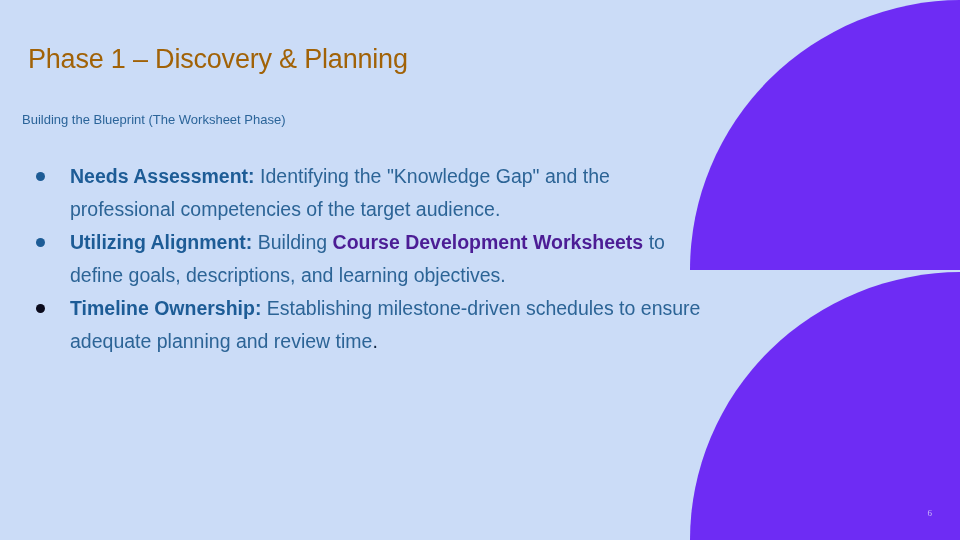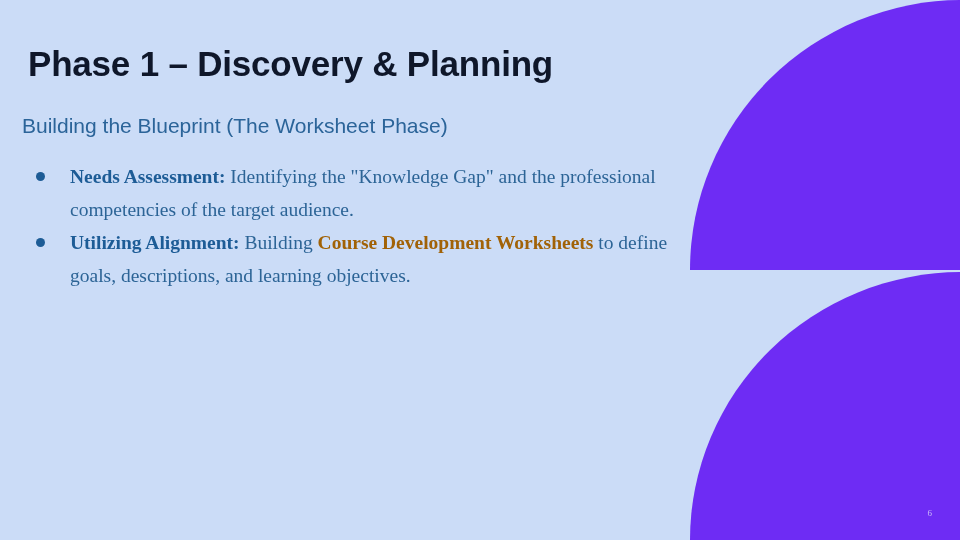--- a/index.html
+++ b/index.html
@@ -43,46 +43,45 @@
     height: 268px;
     border-top-left-radius: 272px 268px;
   }
 
   
   #title {
     position: absolute;
     left: 28px;
     top: 44px;
     width: 660px;
-    font-size: 35px;
-    font-weight: bold;
-    color: #0f172a;
+    font-size: 27px;
+    font-weight: normal;
+    color: #a16207;
     letter-spacing: -0.2px;
     line-height: 1.12;
   }
   #subtitle {
     position: absolute;
     left: 22px;
     top: 112px;
     width: 680px;
-    font-size: 21px;
+    font-size: 13px;
     font-weight: normal;
     color: #2b6499;
     line-height: 1.3;
   }
 
   #bullets {
     position: absolute;
     left: 22px;
     top: 160px;
     width: 680px;
     margin: 0;
     padding: 0;
     list-style: none;
-    font-family: Liberation Serif, serif;
   }
   .bullet-item {
     position: relative;
     padding-left: 48px;
     margin: 0 0 0 0;
     font-size: 19.5px;
     line-height: 33px;
     color: #2c6496;
   }
   .bullet-dot {
@@ -96,21 +95,21 @@
   }
   .bullet-item.dark-dot .bullet-dot {
     background: #0b0b1c;
   }
   .lead {
     font-weight: bold;
     color: #1d5c96;
   }
   .strong {
     font-weight: bold;
-    color: #a16207;
+    color: #4c1d95;
   }
   .rest {
     color: #2c6496;
   }
   .endmark {
     color: #10243f;
   }
 
   #page-number {
     position: absolute;
@@ -140,18 +139,22 @@
     <li class="bullet-item">
       <span class="bullet-dot"></span>
       <span class="lead">Needs Assessment:</span><span class="rest"> Identifying the "Knowledge Gap" and the professional competencies of the target audience.</span><span class="strong"></span><span class="rest"></span><span class="endmark"></span>
     </li>
 
     <li class="bullet-item">
       <span class="bullet-dot"></span>
       <span class="lead">Utilizing Alignment:</span><span class="rest"> Building </span><span class="strong">Course Development Worksheets</span><span class="rest"> to define goals, descriptions, and learning objectives.</span><span class="endmark"></span>
     </li>
 
+    <li class="bullet-item dark-dot">
+      <span class="bullet-dot"></span>
+      <span class="lead">Timeline Ownership:</span><span class="rest"> Establishing milestone-driven schedules to ensure adequate planning and review time</span><span class="strong"></span><span class="rest"></span><span class="endmark">.</span>
+    </li>
 
   </ul>
 
   <div id="page-number">6</div>
 
 </div>
 
 </body></html>

